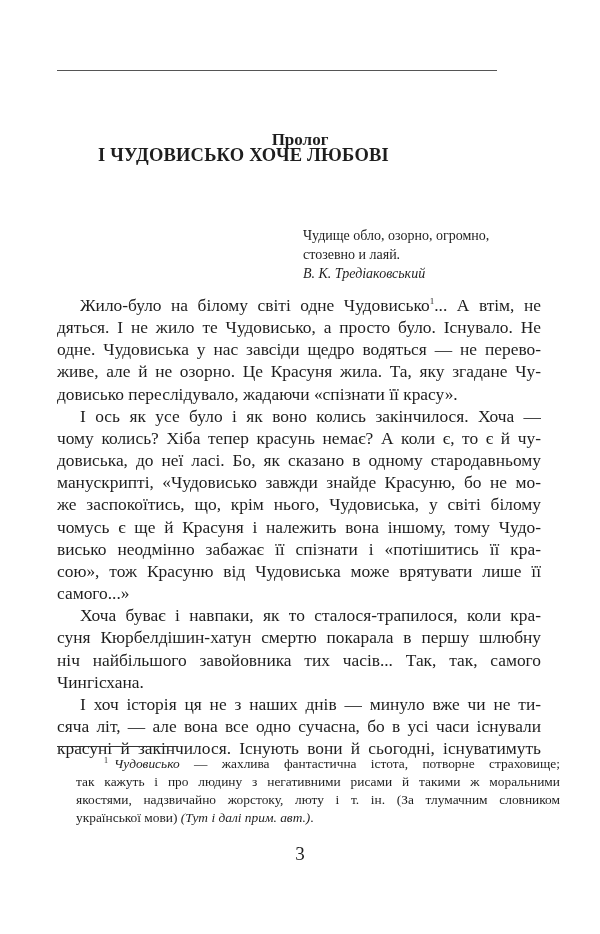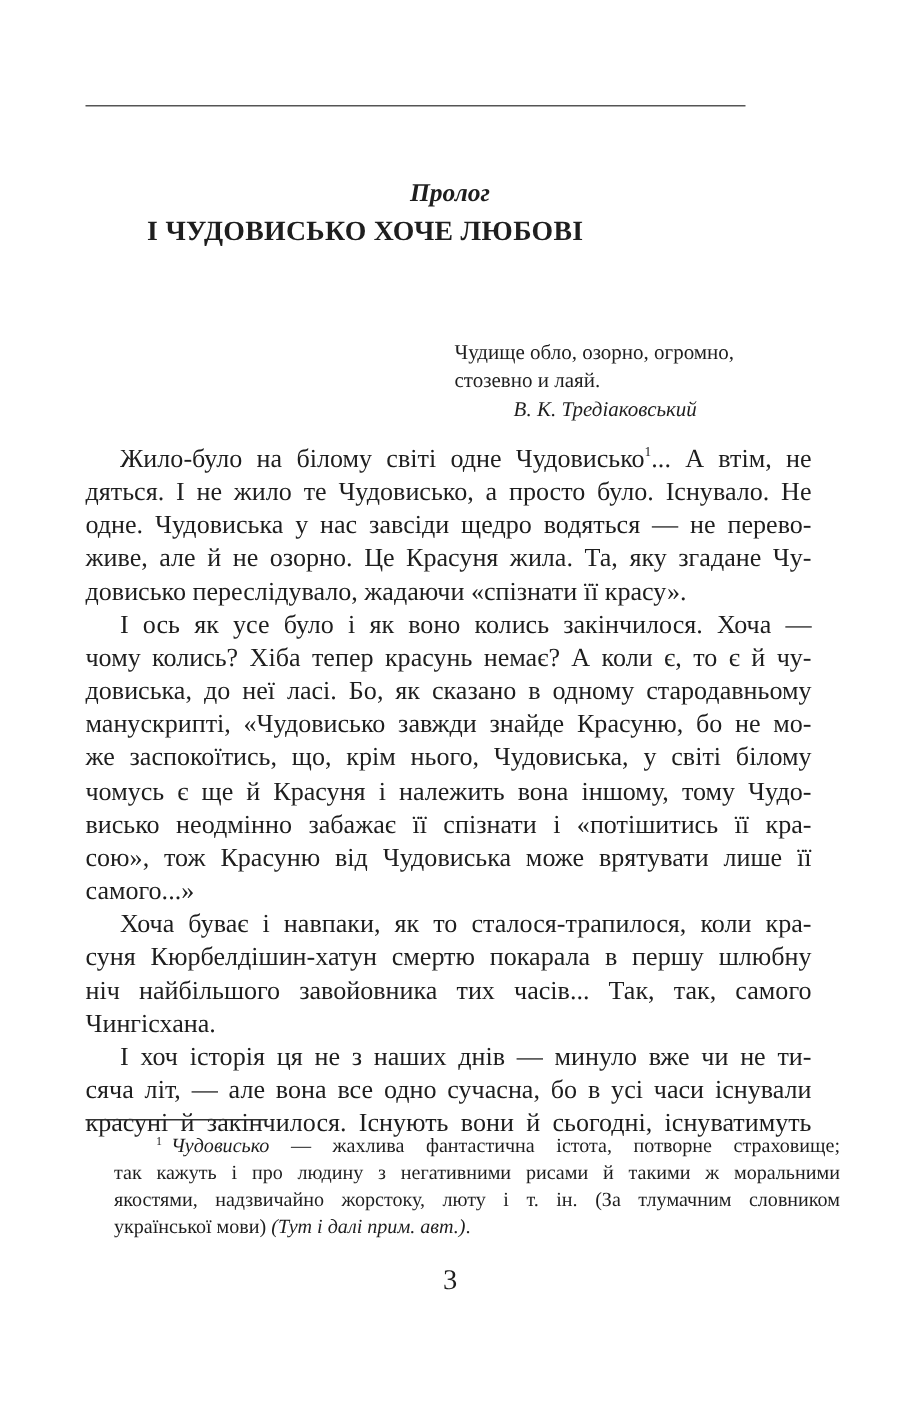--- a/index.html
+++ b/index.html
@@ -1,25 +1,25 @@
 <!DOCTYPE html>
 <html><head>
 <meta charset="utf-8">
 <style>
   html, body { margin: 0; padding: 0; background: #ffffff; }
   body { width: 600px; height: 934px; position: relative; overflow: hidden;
          font-family: "Liberation Serif", "DejaVu Serif", serif; color: #1e1e1e; }
   .top-rule { position: absolute; left: 57px; top: 70px; width: 440px; height: 0;
               border-top: 1.5px solid #555; }
-  .prolog { position: absolute; left: 0; width: 600px; top: 119px; text-align: center;
-            font-style: italic; font-weight: bold; font-size: 17px; }
+  .prolog { position: absolute; left: 0; width: 600px; top: 130px; text-align: center;
+            font-weight: bold; font-size: 17px; }
   .chapter-title { position: absolute; left: 0; width: 487px; top: 145px; text-align: center;
                    font-weight: bold; font-size: 18.5px; letter-spacing: 0.2px; }
   .epigraph { position: absolute; left: 303px; top: 226px; width: 240px; font-size: 14px; line-height: 19px; }
-  .epigraph .author { text-align: center; padding-right: 39px; font-style: italic; }
+  .epigraph .author { text-align: left; padding-right: 39px; font-style: italic; }
   .body-text { position: absolute; left: 57px; top: 290px; width: 484px; font-size: 17.4px;
                line-height: 22.15px; text-align: justify; }
   .body-text .line { display: block; white-space: nowrap; text-align-last: justify; text-align: justify; }
   .body-text .line.last { text-align-last: left; }
   .body-text .line.indent { padding-left: 23px; }
   .fn-rule { position: absolute; left: 57px; top: 746px; width: 121px; border-top: 1px solid #333; }
   .footnote { position: absolute; left: 57px; top: 752px; width: 484px; font-size: 13.4px; line-height: 18px; margin-left: 19px; }
   .footnote .line { display: block; white-space: nowrap; text-align: justify; text-align-last: justify; }
   .footnote .line.last { text-align-last: left; }
   .footnote .line.indent { padding-left: 28px; }

